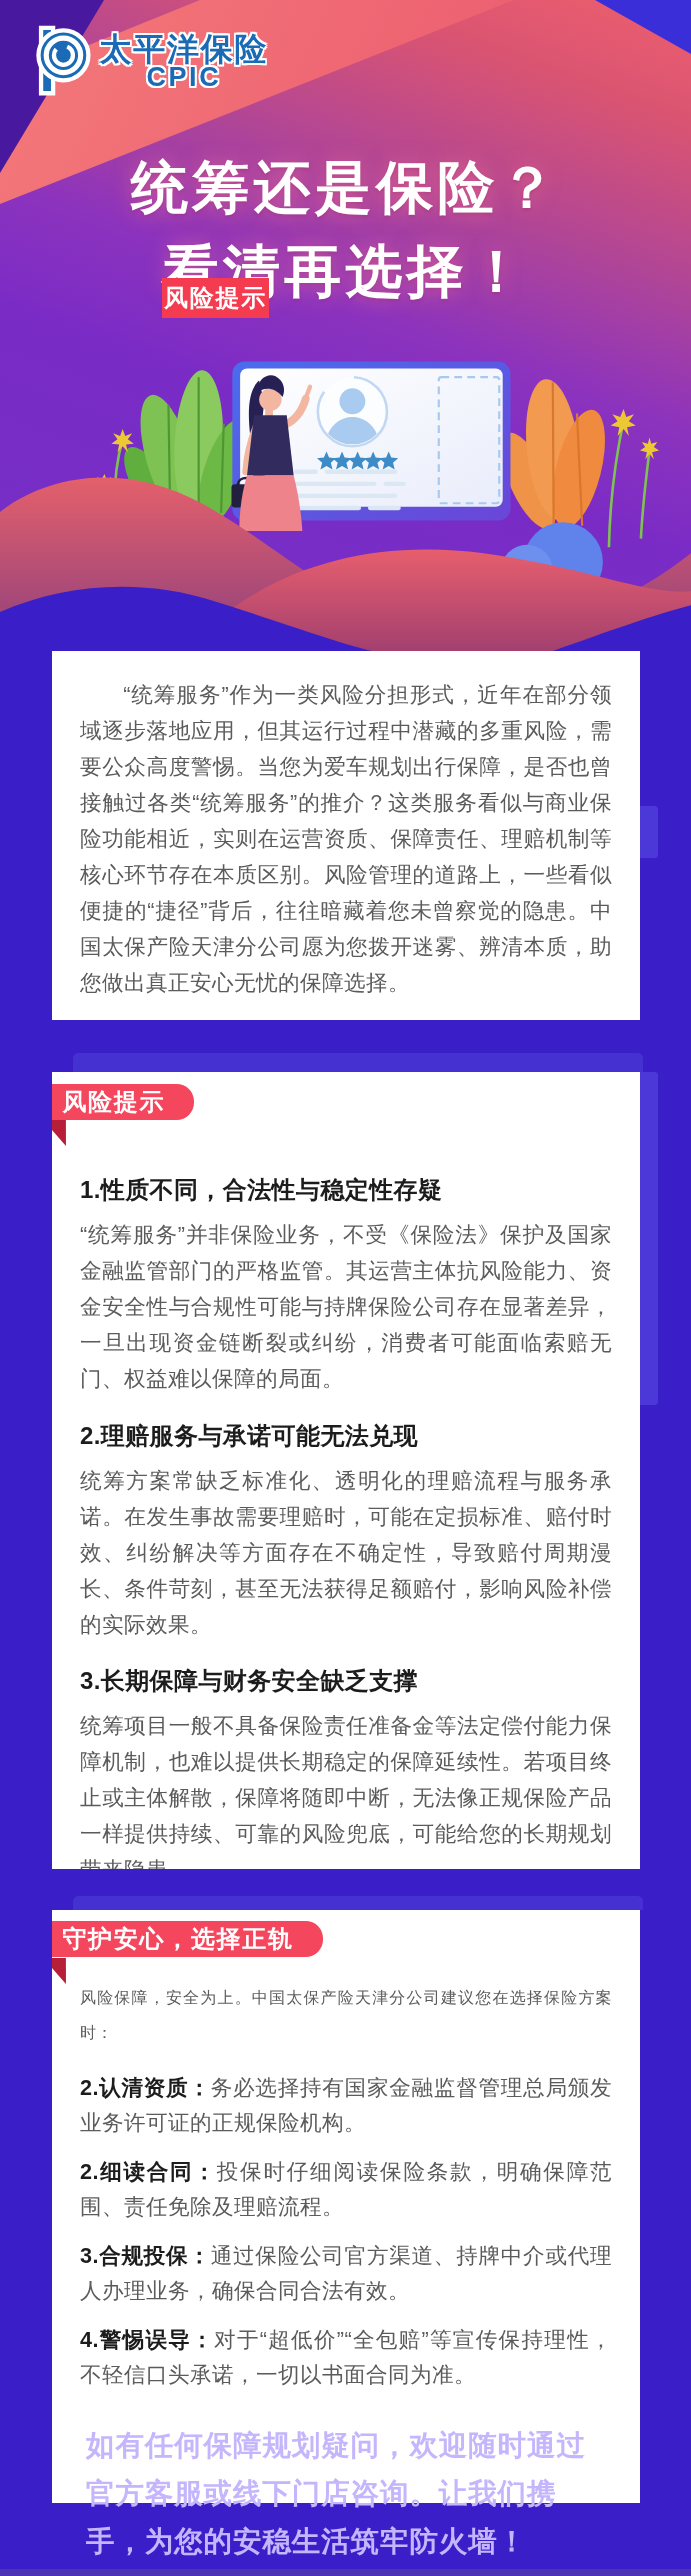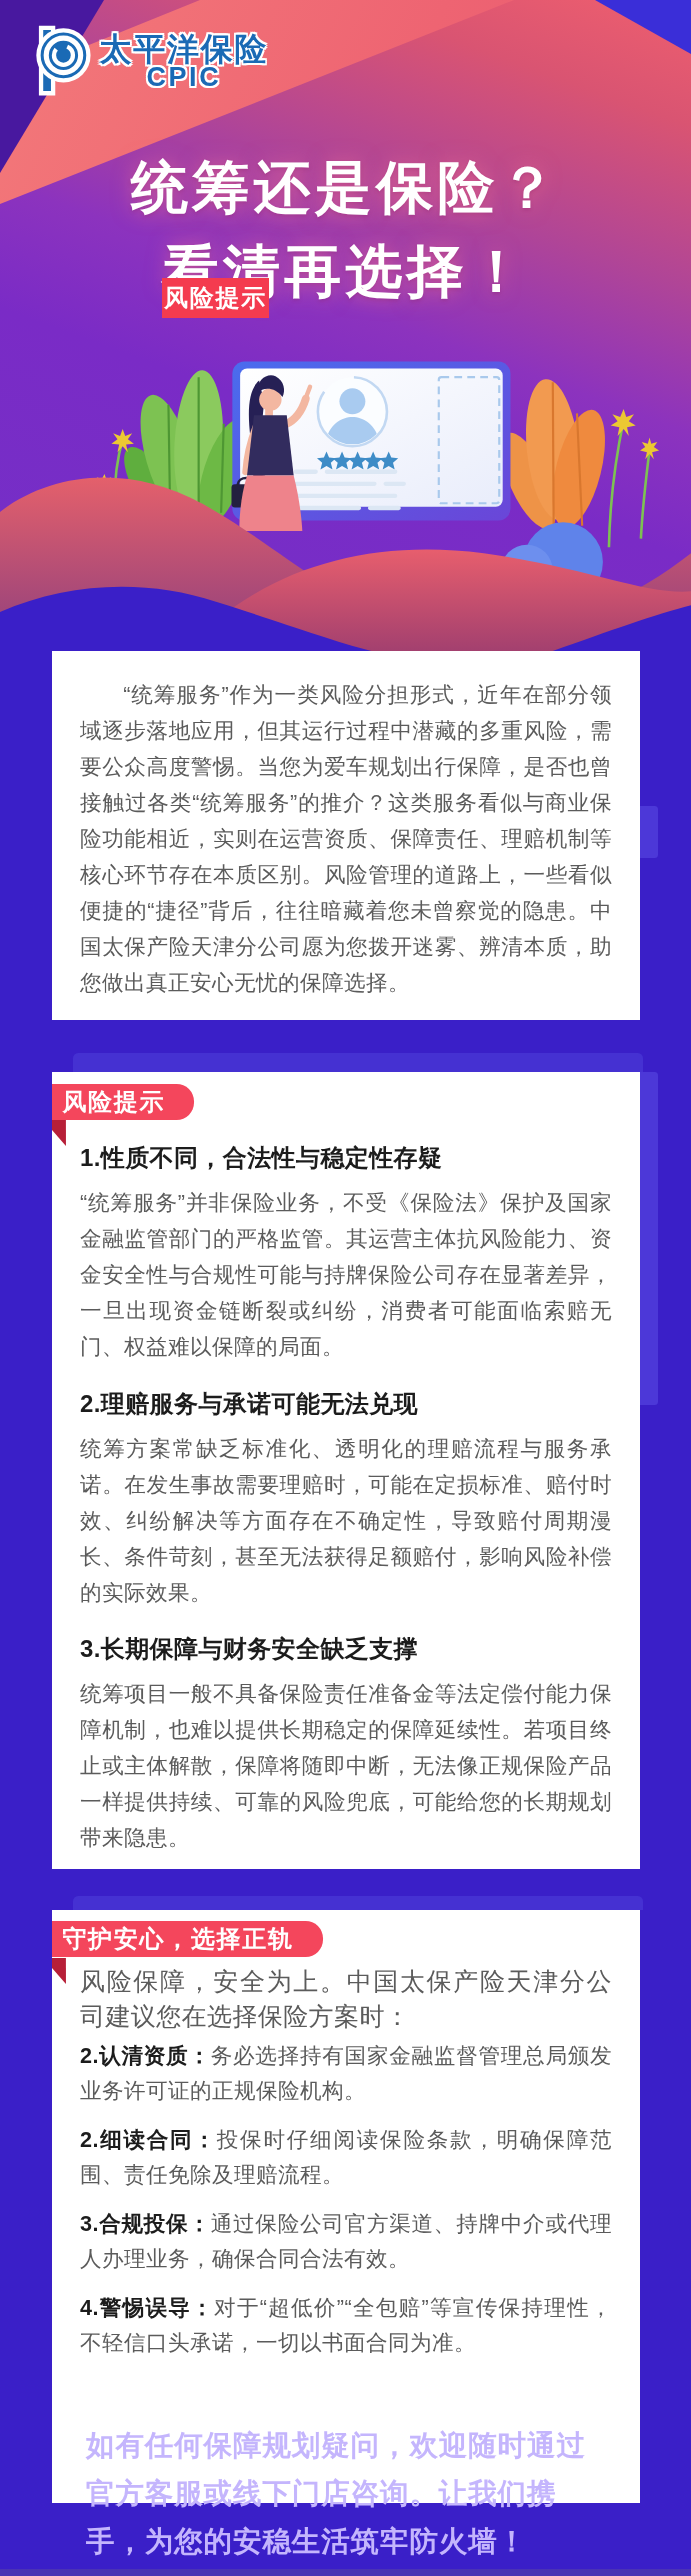--- a/index.html
+++ b/index.html
@@ -50,27 +50,27 @@
   .card3{top:1910px;height:593px;padding:0 28px;overflow:hidden;}
 
   .ribbon{position:absolute;top:12px;left:-8.6px;height:36px;background:#f4465c;border-radius:3.5px 17.3px 17.3px 3.5px;
           color:#fff;font-size:24px;font-weight:bold;letter-spacing:1.7px;
           display:flex;align-items:center;padding:0 29px 0 19px;z-index:3;}
   .ribbon-fold{position:absolute;top:48px;left:-8.6px;width:22.5px;height:26px;background:#b71f38;
                clip-path:polygon(0 0,100% 0,100% 100%);z-index:2;}
   .card3 .ribbon{top:11.2px;}
   .card3 .ribbon-fold{top:48px;}
 
-  .risk-body{padding-top:44px;}
+  .risk-body{padding-top:44px;margin-top:32px;}
   .risk-item h3{font-size:24px;color:#1c1c1c;line-height:31px;margin:22.5px 0 12px;letter-spacing:0.4px;}
   .risk-item:first-child h3{margin-top:26px;}
   .risk-item p{margin:0;font-size:21.6px;color:#5b5b5b;line-height:36px;letter-spacing:0.4px;text-align:justify;}
 
   .advice-body{padding-top:50px;}
-  .advice-lead{margin:4px 0;font-size:25px;color:#5b5b5b;line-height:35px;letter-spacing:0.4px;text-align:justify;}
+  .advice-lead{margin:20px 0;font-size:16px;color:#5b5b5b;line-height:35px;letter-spacing:0.4px;text-align:justify;}
   .advice-item{margin:0 0 14px;font-size:21.6px;color:#5b5b5b;line-height:35px;letter-spacing:0.4px;text-align:justify;}
   .advice-item b{color:#1c1c1c;}
 
   
   .footer-text{position:absolute;top:2421px;left:86px;width:518px;
                color:#c4b5fd;font-size:28.5px;font-weight:bold;line-height:48px;letter-spacing:0.9px;}
   .bottom-strip{position:absolute;bottom:0;left:0;width:691px;height:7px;background:#4a33b4;}
 </style>
 </head>
 <body>

